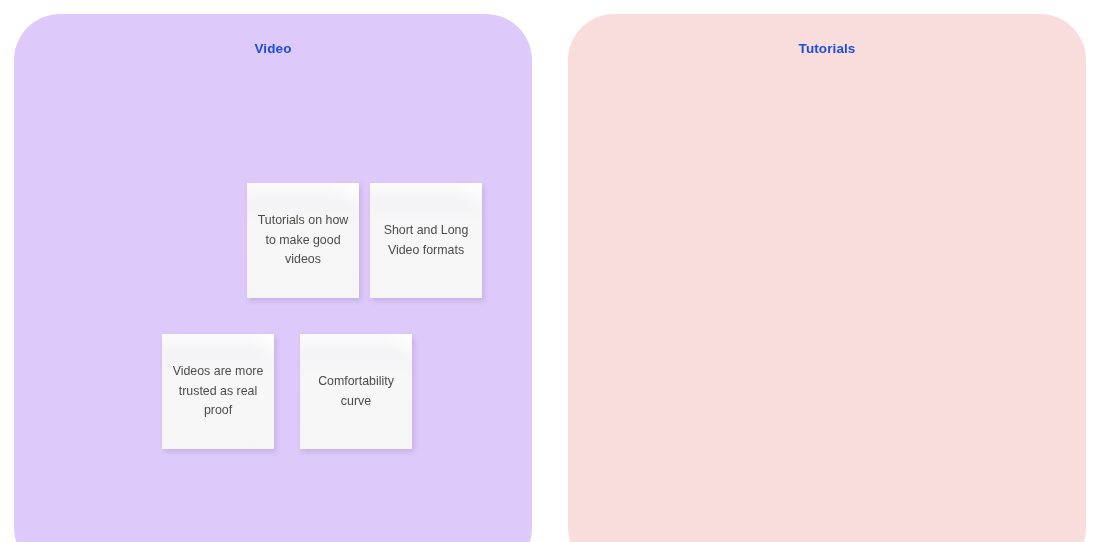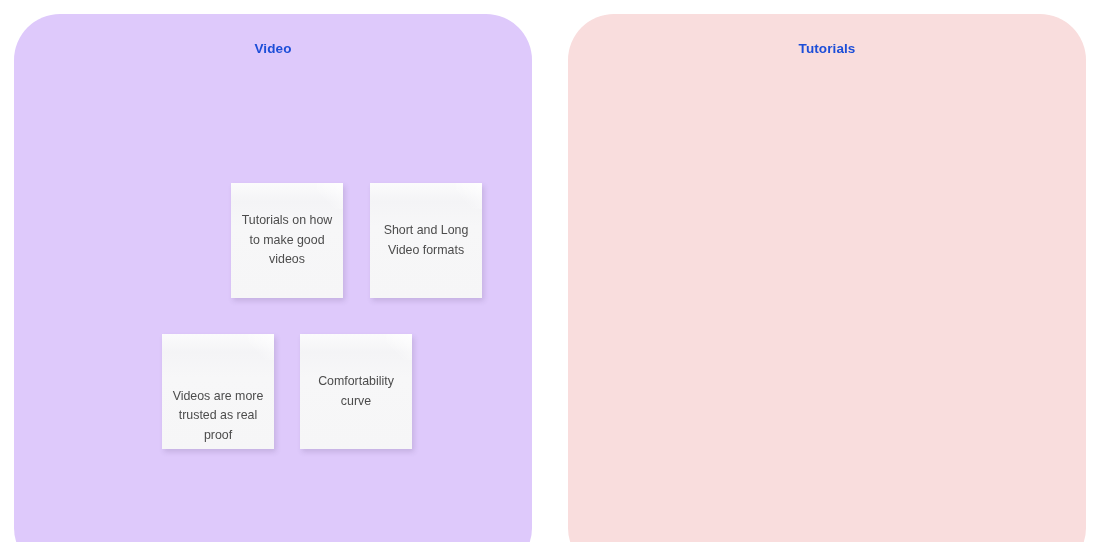--- a/index.html
+++ b/index.html
@@ -83,24 +83,24 @@
     font-size: 12.4px;
     line-height: 19.5px;
     color: #4c4c4c;
     text-align: center;
     width: 100%;
     white-space: pre-line;
   }
 
   
   .n-v1 { left: 78px;  top: 172px; }
-  .n-v2 { left: 217px; top: 169px; }
+  .n-v2 { left: 233px; top: 169px; }
   .n-v3 { left: 356px; top: 169px; }
   
-  .n-v4 { left: 148px; top: 320px; align-items: flex-end; }
+  .n-v4 { left: 148px; top: 320px; }
   .n-v5 { left: 286px; top: 320px; }
 </style>
 </head>
 <body>
 
 <div class="board">
 
   <div class="panel panel-video">
     <div class="panel-title">Video</div>
 

